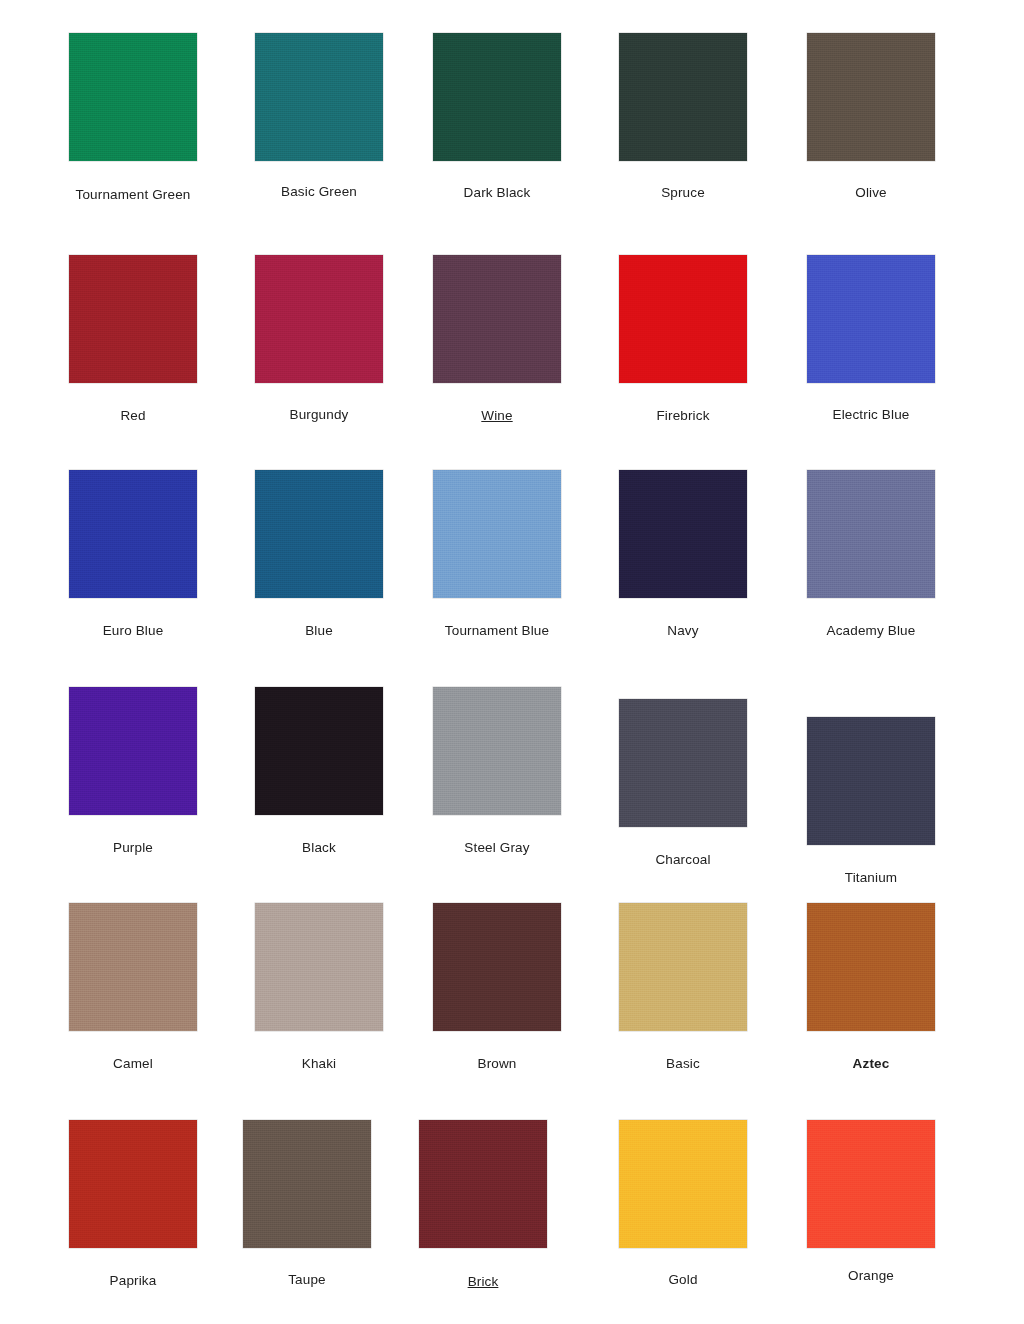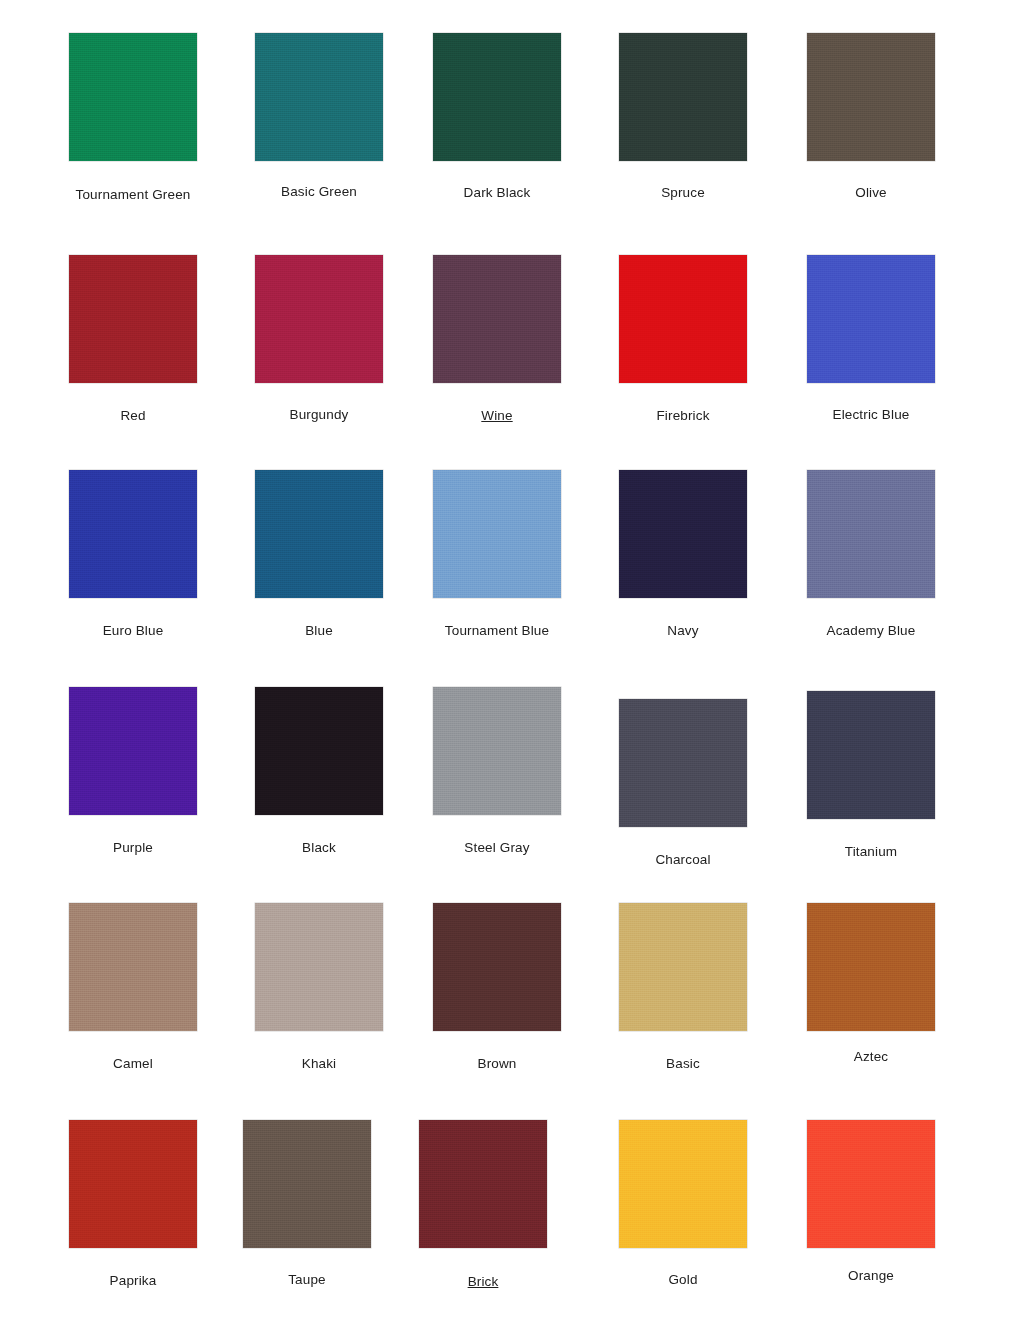--- a/index.html
+++ b/index.html
@@ -133,21 +133,21 @@
       <div class="swatch-label" style="margin-top: 25px;">Black</div>
     </div>
     <div class="swatch-cell" style="left: 422px; top: 687px; position: absolute;">
       <div class="swatch-chip" title="Steel Gray" style="background: rgb(146, 149, 154);"></div>
       <div class="swatch-label" style="margin-top: 25px;">Steel Gray</div>
     </div>
     <div class="swatch-cell" style="left: 608px; top: 687px; position: absolute; margin-top: 12px;">
       <div class="swatch-chip" title="Charcoal" style="background: rgb(74, 74, 88);"></div>
       <div class="swatch-label" style="margin-top: 25px;">Charcoal</div>
     </div>
-    <div class="swatch-cell" style="left: 796px; top: 691px; position: absolute;">
+    <div class="swatch-cell" style="left: 796px; top: 717px; position: absolute;">
       <div class="swatch-chip" title="Titanium" style="background: rgb(59, 61, 82);"></div>
       <div class="swatch-label" style="margin-top: 25px;">Titanium</div>
     </div>
     <div class="swatch-cell" style="left: 58px; top: 903px; position: absolute;">
       <div class="swatch-chip" title="Camel" style="background: rgb(162, 130, 112);"></div>
       <div class="swatch-label" style="margin-top: 25px;">Camel</div>
     </div>
     <div class="swatch-cell" style="left: 244px; top: 903px; position: absolute;">
       <div class="swatch-chip" title="Khaki" style="background: rgb(176, 161, 153);"></div>
       <div class="swatch-label" style="margin-top: 25px;">Khaki</div>
@@ -155,21 +155,21 @@
     <div class="swatch-cell" style="left: 422px; top: 903px; position: absolute;">
       <div class="swatch-chip" title="Brown" style="background: rgb(85, 48, 47);"></div>
       <div class="swatch-label" style="margin-top: 25px;">Brown</div>
     </div>
     <div class="swatch-cell" style="left: 608px; top: 903px; position: absolute;">
       <div class="swatch-chip" title="Golden" style="background: rgb(206, 176, 107);"></div>
       <div class="swatch-label" style="margin-top: 25px;">Basic</div>
     </div>
     <div class="swatch-cell" style="left: 796px; top: 903px; position: absolute;">
       <div class="swatch-chip" title="Aztec" style="background: rgb(171, 92, 39);"></div>
-      <div class="swatch-label" style="margin-top: 18px;">Aztec</div>
+      <div class="swatch-label" style="margin-top: 25px; font-weight: bold;">Aztec</div>
     </div>
     <div class="swatch-cell" style="left: 58px; top: 1120px; position: absolute;">
       <div class="swatch-chip" title="Paprika" style="background: rgb(179, 42, 30);"></div>
       <div class="swatch-label" style="margin-top: 25px;">Paprika</div>
     </div>
     <div class="swatch-cell" style="left: 232px; top: 1120px; position: absolute;">
       <div class="swatch-chip" title="Taupe" style="background: rgb(101, 86, 76);"></div>
       <div class="swatch-label" style="margin-top: 24px;">Taupe</div>
     </div>
     <div class="swatch-cell" style="left: 408px; top: 1120px; position: absolute; text-decoration: underline;">

